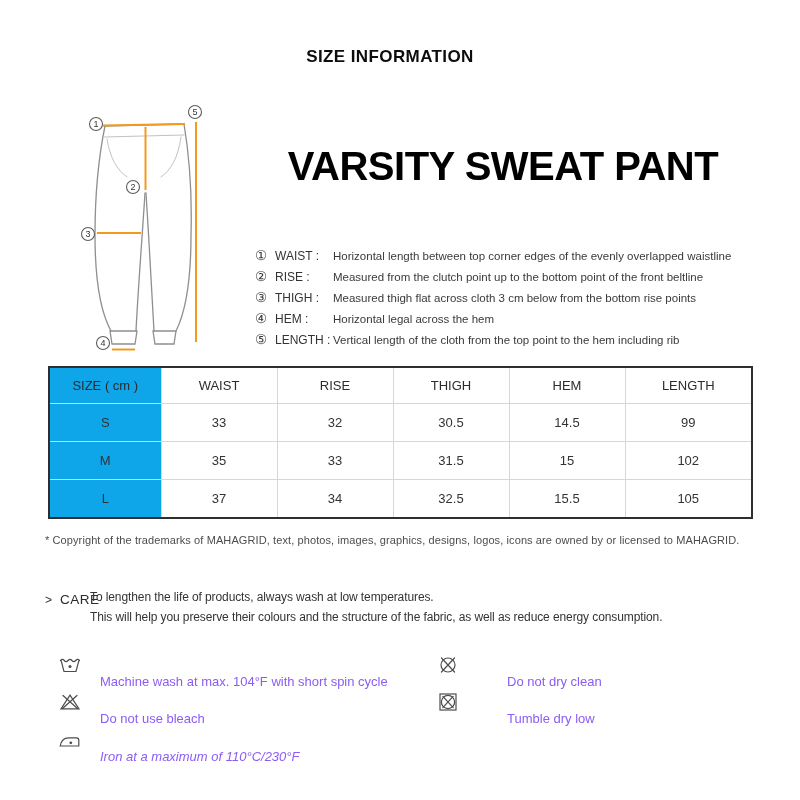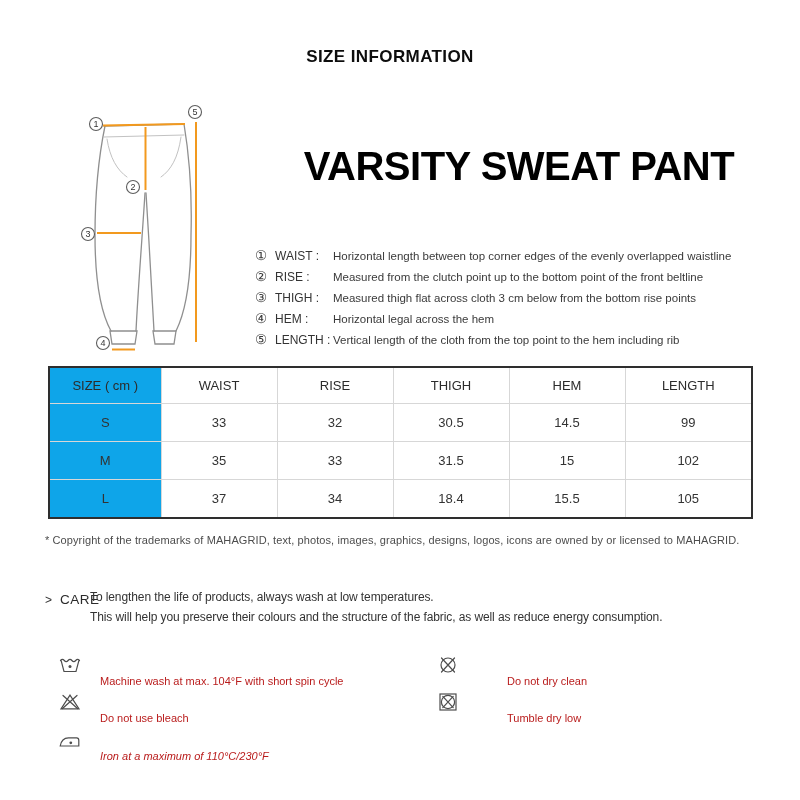--- a/index.html
+++ b/index.html
@@ -7,21 +7,21 @@
     position:relative; width:800px; height:800px; background:#fff;
     font-family:"Liberation Sans", sans-serif; color:#333; overflow:hidden;padding-left:36px;
   }
 
   
   .page-title {
     position:absolute; top:47px; left:0; width:780px; text-align:center;
     font-size:17px; font-weight:bold; letter-spacing:0.4px; color:#0d0d0d;
   }
   .product-title {
-    position:absolute; top:144px; left:266px; width:506px; text-align:center;
+    position:absolute; top:144px; left:250px; width:506px; text-align:center;
     font-size:40px; font-weight:bold; letter-spacing:-0.5px; color:#000; white-space:nowrap;
   }
 
   
   .pants-svg { position:absolute; left:70px; top:100px; width:140px; height:260px; }
 
   
   .measurements { position:absolute; left:255px; top:245px; width:510px; }
   .m-row { display:flex; align-items:baseline; height:21px; line-height:21px; }
   .m-num  { width:20px; font-size:13.5px; color:#3a3a3a; flex:0 0 auto; }
@@ -58,21 +58,21 @@
   .care-lines {
     position:absolute; left:90px; top:588px;
     font-size:12px; line-height:19.5px; color:#333; letter-spacing:-0.1px; white-space:nowrap;
   }
 
   
   .care-row { position:absolute; height:26px; display:flex; align-items:center; }
   .care-row .icon-box { width:24px; height:20px; flex:0 0 auto; }
   .care-row.left-col  .icon-box { margin-right:18px; }
   .care-row.right-col .icon-box { margin-right:13px; }
-  .care-text { font-size:11px; color:#b91c1c; white-space:nowrap;margin-top:32px; }
+  .care-text { font-size:13px; color:#8b5cf6; white-space:nowrap;margin-top:32px; }
   .r1 { top:652px; } .r2 { top:689px; } .r3 { top:727px;font-style:italic; }
   .left-col  { left:58px; }
   .right-col { left:436px;gap:34px; }
   .care-ic { stroke:#4d4d4d; stroke-width:1.2; fill:none; stroke-linecap:round; }
   .care-dot { fill:#4d4d4d; stroke:none; }
 </style>
 </head>
 <body>
 
 <div class="page">
@@ -191,21 +191,21 @@
         <td>35</td>
         <td>33</td>
         <td>31.5</td>
         <td>15</td>
         <td>102</td>
       </tr>
       <tr>
         <th class="col-size">L</th>
         <td>37</td>
         <td>34</td>
-        <td>18.4</td>
+        <td>32.5</td>
         <td>15.5</td>
         <td>105</td>
       </tr>
     </tbody>
   </table>
 
   <div class="notes">
     <div>* Copyright of the trademarks of MAHAGRID, text, photos, images, graphics, designs, logos, icons are owned by or licensed to MAHAGRID.</div>
   </div>
 

